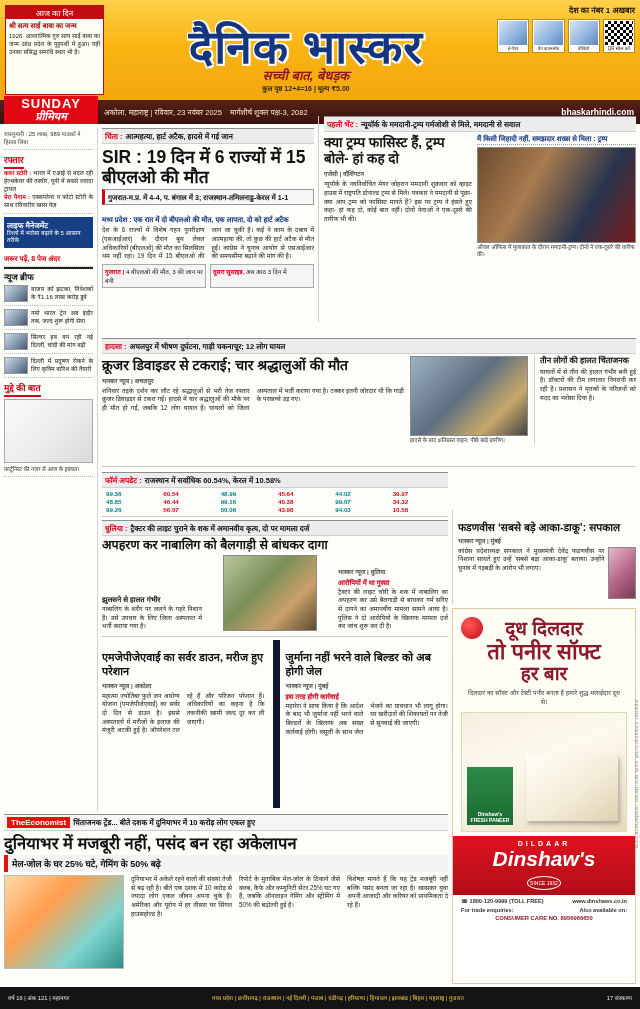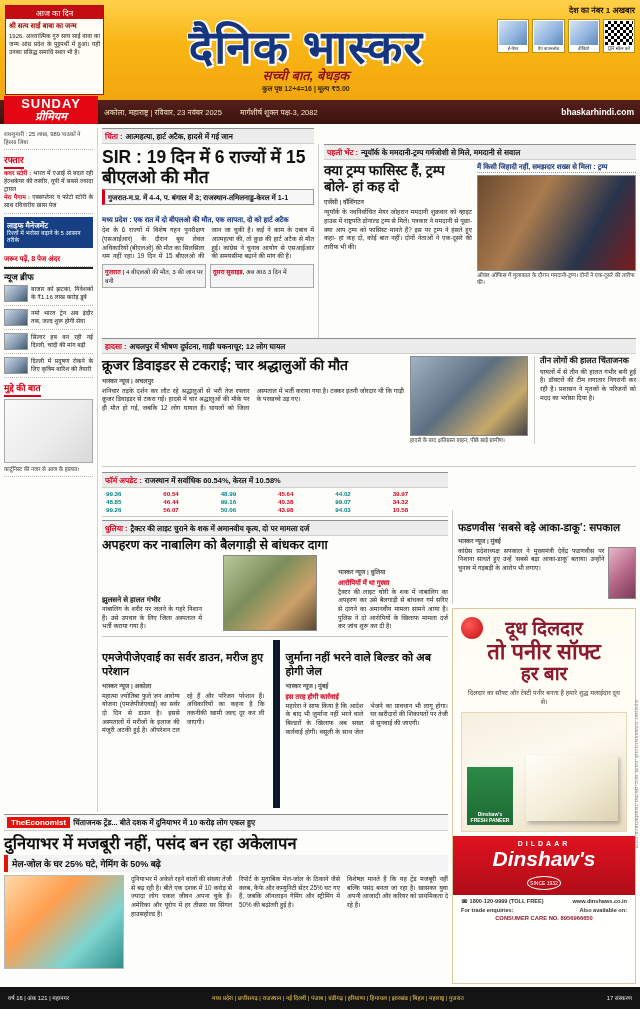--- a/index.html
+++ b/index.html
@@ -22,21 +22,21 @@
   .appbox{width:30px;background:#fff;border:1px solid #b98f12;padding:1px;}
   .appbox .pic{height:24px;background:linear-gradient(135deg,#d7e4f5,#8fb2dd 60%,#5d86b8);}
   .appbox .cap{font-size:4.5px;text-align:center;line-height:1.2;padding-top:1px;color:#222;}
   .qr{height:24px;background:repeating-conic-gradient(#000 0% 25%,#fff 0% 50%) 0 0/6px 6px;}
   .sunday{left:4px;top:96px;width:94px;height:28px;background:#e30613;color:#fff;z-index:5;
           display:flex;flex-direction:column;align-items:center;justify-content:center;line-height:1.05;}
   .sunday .s1{font-size:13px;font-weight:900;letter-spacing:1px;}
   .sunday .s2{font-size:11px;font-style:italic;font-weight:bold;}
   
   .subbar{left:0;top:100px;width:640px;height:24px;background:linear-gradient(180deg,#55201a,#3c120d);
-          color:#f3e3c3;display:flex;align-items:center;gap:18px;padding:0 6px 0 104px;box-sizing:border-box;font-size:7.5px;}
+          color:#f3e3c3;display:flex;align-items:center;gap:8px;padding:0 6px 0 104px;box-sizing:border-box;font-size:7.5px;}
   .subbar .web{margin-left:auto;font-weight:bold;color:#fff;font-size:8.5px;}
   
   .kicker{display:flex;gap:3px;align-items:baseline;background:#ececec;border-top:1.5px solid #8d8d8d;
           border-bottom:1px solid #cfcfcf;padding:2px 3px;font-size:7.5px;font-weight:bold;}
   .kl{color:#d6001c;white-space:nowrap;}
   .kt{color:#111;}
   .byline{font-size:6.2px;font-weight:bold;color:#555;margin:2px 0;}
   .body{font-size:6.3px;line-height:1.38;text-align:justify;color:#1d1d1d;margin:0;}
   .cols2{column-count:2;column-gap:7px;}
   .photo{border:1px solid #8a8a8a;box-sizing:border-box;}
@@ -44,21 +44,21 @@
   .divider-b{border-bottom:1px solid #c9c9c9;}
   
   .sir{left:102px;top:128px;width:212px;height:206px;}
   .sir-h{font-size:17.5px;font-weight:900;line-height:1.15;margin:3px 0 2px;}
   .sir-sub{font-size:7.2px;font-weight:bold;border:1px solid #999;border-left:3px solid #d6001c;padding:2px 3px;margin-bottom:10px;background:#f7f7f7;}
   .sir-box{font-size:7px;font-weight:bold;color:#16357f;margin:2px 0;}
   .minirow{display:flex;gap:4px;margin-top:3px;}
   .mini{flex:1;border:1px solid #aaa;background:#f4f4f4;padding:2px;font-size:6.2px;}
   .mini .ml{color:#d6001c;font-weight:bold;}
   
-  .trump{left:318px;top:144px;width:318px;height:206px;border-left:1px solid #ccc;padding-left:5px;box-sizing:border-box;}
+  .trump{left:318px;top:116px;width:318px;height:206px;border-left:1px solid #ccc;padding-left:5px;box-sizing:border-box;}
   .trump-main{display:flex;gap:5px;margin-top:2px;}
   .trump-left{width:148px;}
   .trump-h{font-size:13.5px;font-weight:900;line-height:1.2;margin:1px 0 2px;}
   .trump-right{flex:1;}
   .quote{font-size:7px;font-weight:bold;color:#16357f;border-bottom:1px dotted #999;padding-bottom:1px;margin-bottom:2px;}
   .trump-photo{width:100%;height:96px;background:linear-gradient(120deg,#6b4a2f 0%,#a97b4e 35%,#28344c 70%,#7a1c1c 100%);}
   
   .crash{left:102px;top:338px;width:534px;height:128px;}
   .crash-cols{display:flex;gap:6px;margin-top:2px;}
   .crash-left{flex:1;}

